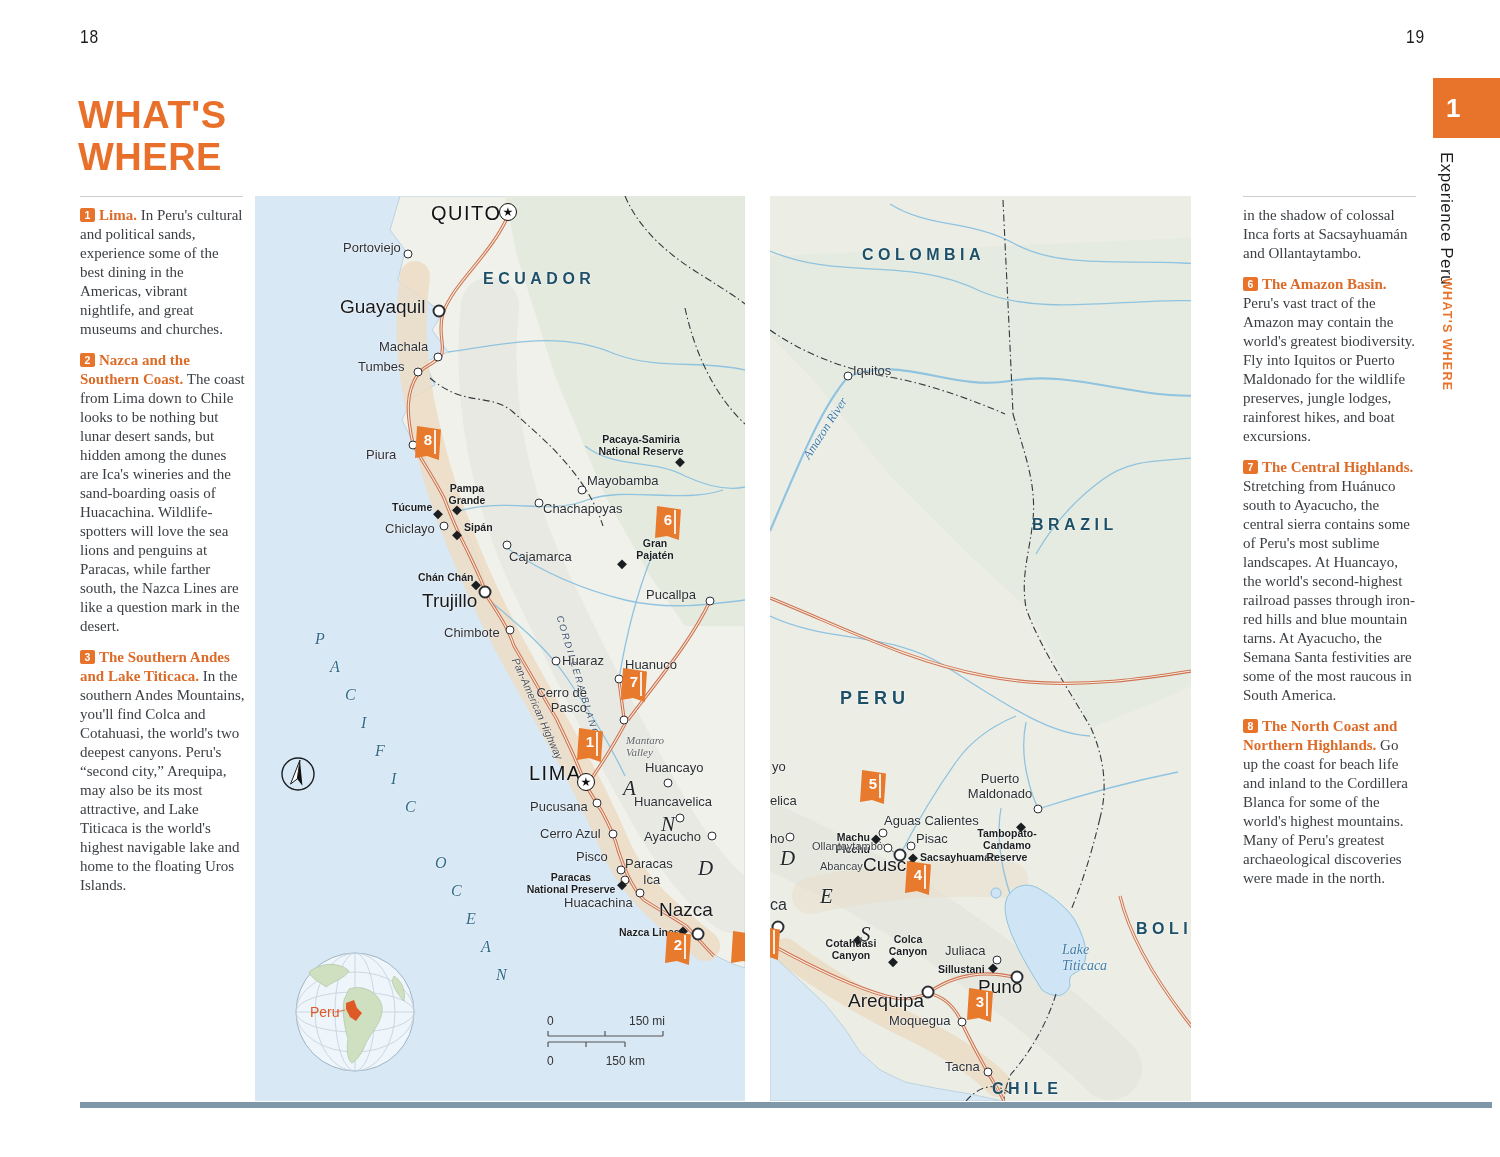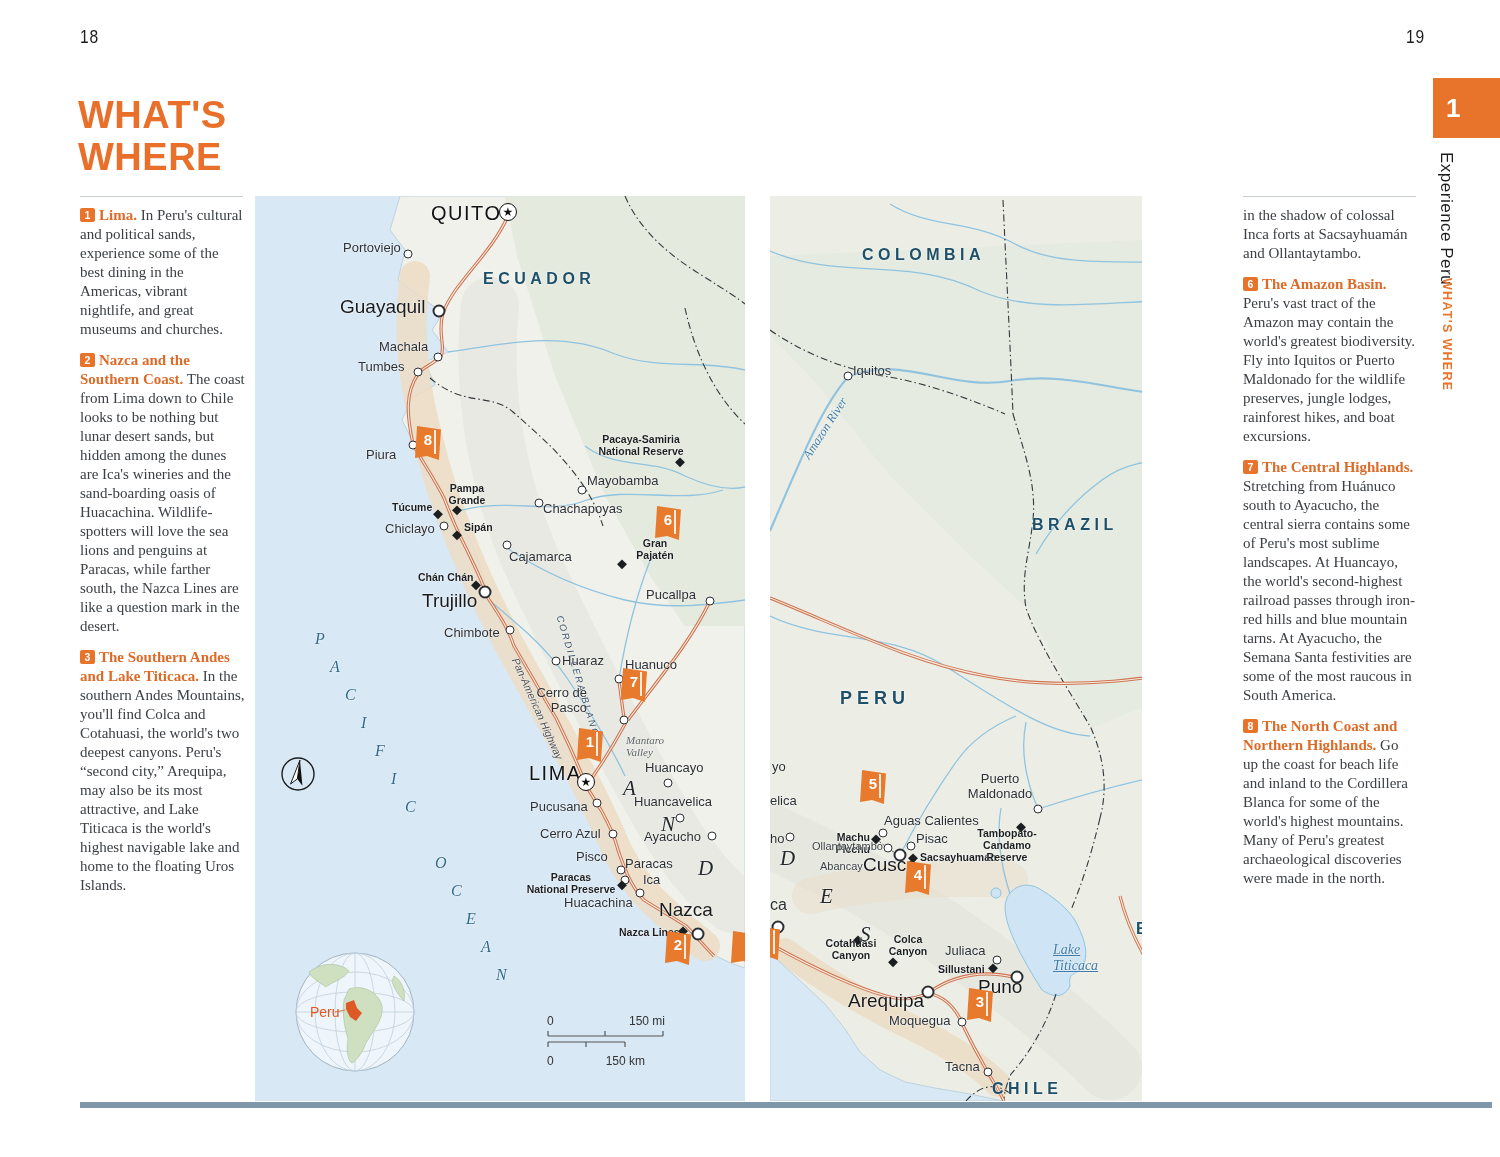--- a/index.html
+++ b/index.html
@@ -20,21 +20,21 @@
   .h{color:#dd6b28;font-weight:bold;}
   
   .tab{position:absolute;left:1433px;top:78px;width:67px;height:60px;background:#e8742c;
        color:#fff;font:bold 26px/60px "Liberation Sans",sans-serif;padding-left:13px;box-sizing:border-box;}
   .vtext{position:absolute;writing-mode:vertical-rl;white-space:nowrap;}
   .vseries{left:1436px;top:152px;font:17px "Liberation Sans",sans-serif;color:#1b1b1b;letter-spacing:.5px;}
   .vsection{left:1440px;top:278px;font:bold 12.5px "Liberation Sans",sans-serif;color:#e8742c;letter-spacing:1.3px;}
   
   .map{position:absolute;top:196px;overflow:hidden;}
   #mapA{left:255px;width:490px;height:905px;background:#d9e8f5;}
-  #mapB{left:770px;width:372px;height:905px;background:#eceee6;}
+  #mapB{left:770px;width:421px;height:905px;background:#eceee6;}
   .map svg.base{position:absolute;left:0;top:0;}
   .lbl{position:absolute;font:13px "Liberation Sans",sans-serif;color:#2b2f33;white-space:pre-line;
        text-shadow:0 0 2px rgba(255,255,255,.85),0 0 1px rgba(255,255,255,.85);line-height:1.12;}
   .b19{font-size:19px;color:#17191b;}
   .cap{font-size:20px;letter-spacing:1.5px;color:#101214;}
   .country{font-size:16px;font-weight:bold;letter-spacing:4.5px;color:#1d5068;}
   .c18{font-size:18px;letter-spacing:5px;}
   .c16{font-size:16px;}
   .site{font-size:10.5px;font-weight:bold;color:#1b1e20;}
   .small{font-size:11px;color:#3a3e42;}
@@ -394,21 +394,21 @@
         <div class="lbl site ctr" style="left: 237px; top: 632px;">Tambopato-
 Candamo
 Reserve</div>
         <div class="lbl site ctr" style="left: 81px; top: 742px;">Cotahuasi
 Canyon</div>
         <div class="lbl site ctr" style="left: 138px; top: 738px;">Colca
 Canyon</div>
         <div class="lbl" style="left: 175px; top: 748px;">Juliaca</div>
         <div class="lbl site" style="left: 168px; top: 768px;">Sillustani</div>
         <div class="lbl b19" style="left: 208px; top: 780px;">Puno</div>
-        <div class="lbl lakelbl" style="left: 283px; top: 746px; text-decoration: underline;">Lake
+        <div class="lbl lakelbl" style="left: 292px; top: 746px;">Lake
 Titicaca</div>
         <div class="lbl b19" style="left: 78px; top: 794px;">Arequipa</div>
         <div class="lbl" style="left: 119px; top: 818px;">Moquegua</div>
         <div class="lbl" style="left: 175px; top: 864px;">Tacna</div>
         <div class="lbl country" style="left: 222px; top: 884px;">CHILE</div>
         <div class="lbl country" style="left: 366px; top: 724px;">BOLIVIA</div>
       </div>
     <div>
         <span class="dot" style="left: 78px; top: 180px;"></span>
         <span class="dot" style="left: 113px; top: 637px;"></span>

